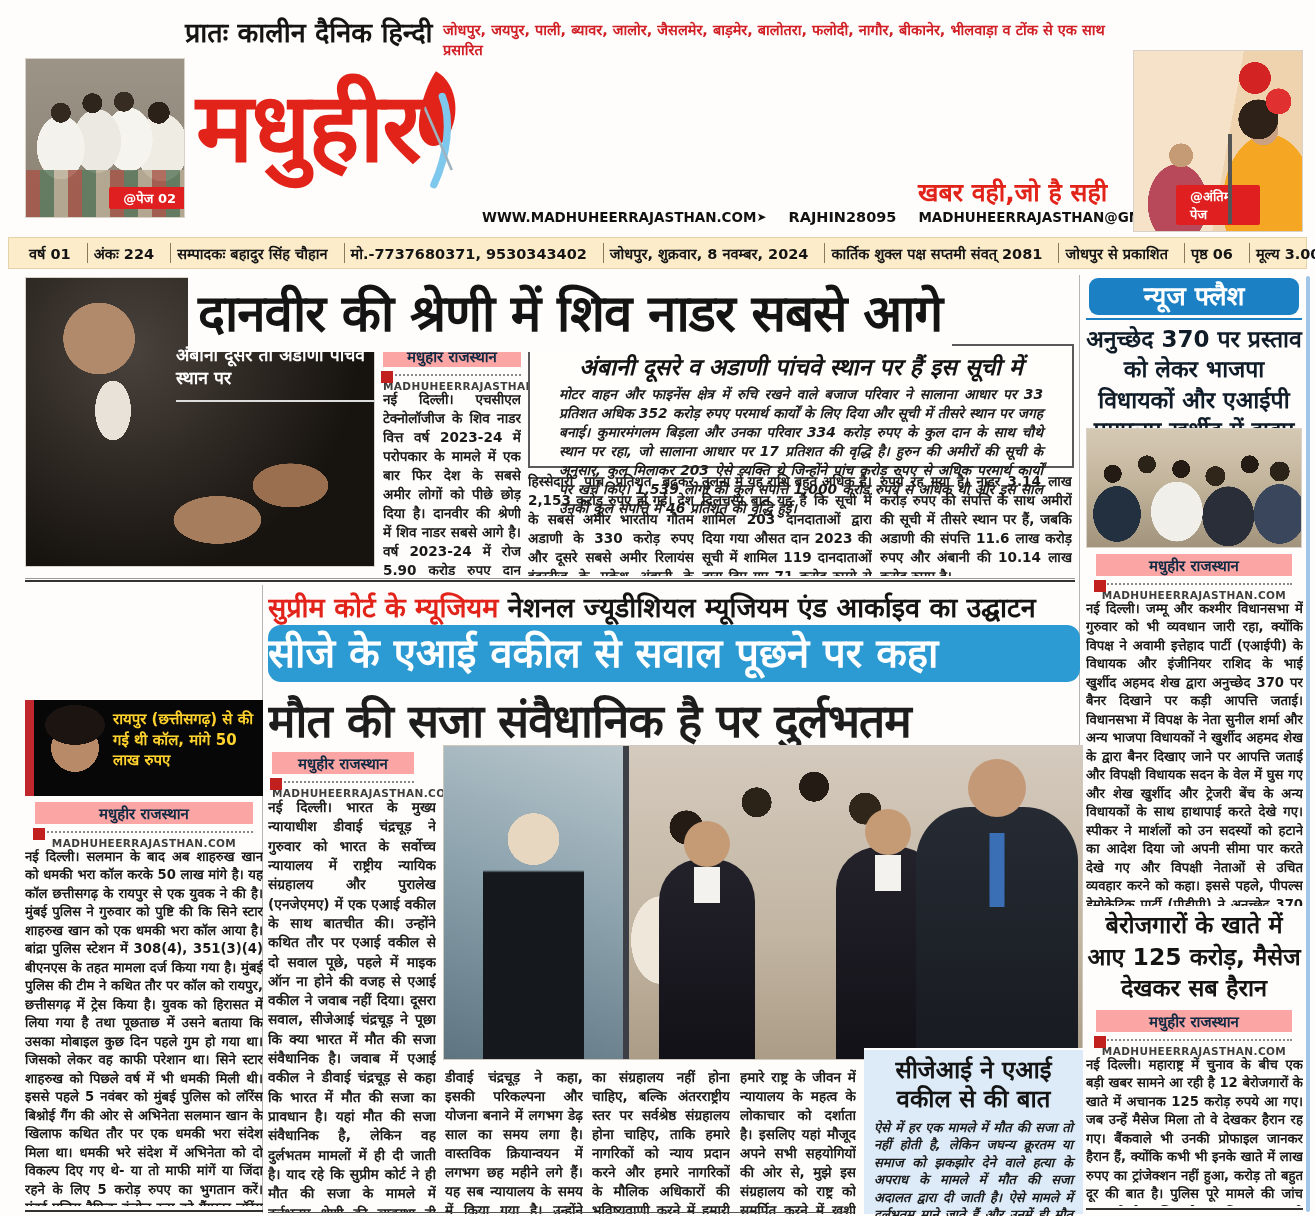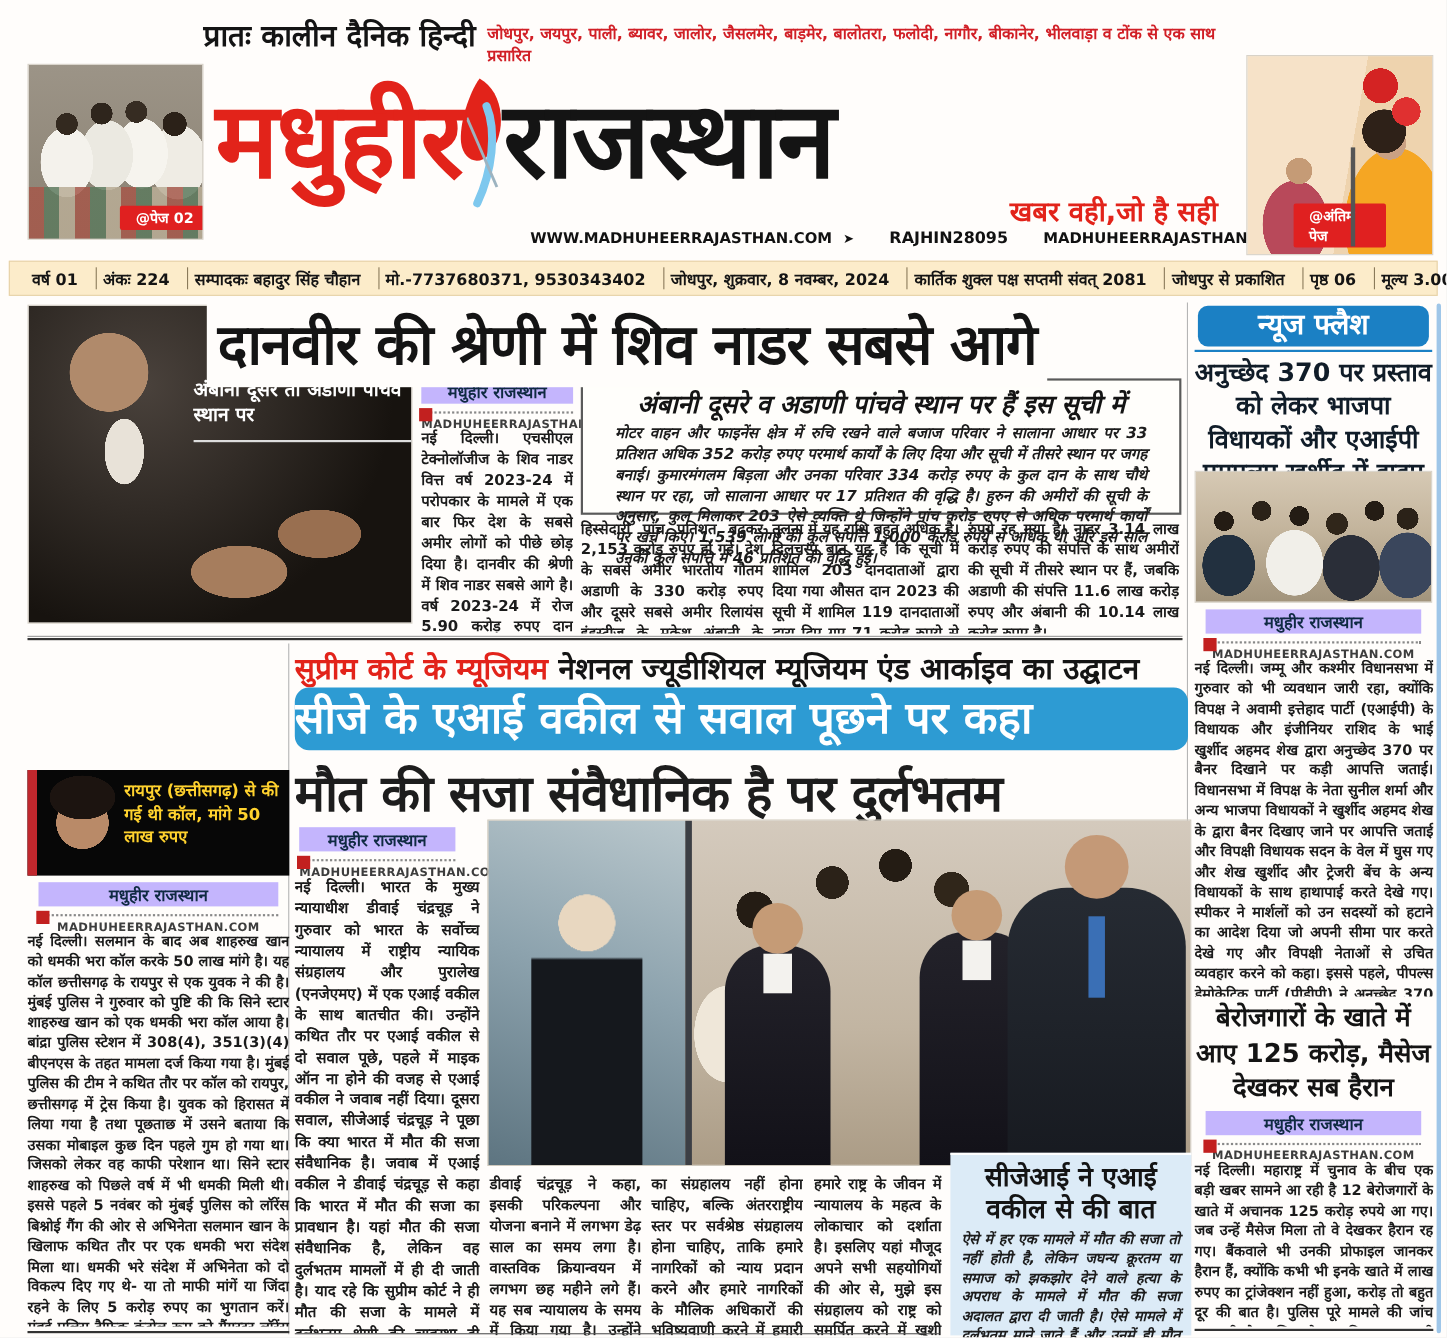--- a/index.html
+++ b/index.html
@@ -109,34 +109,34 @@
   
   #tagtop { left:185px; top:13px; font-size:27px; font-weight:800; color:#141414; }
   #cities { left:443px; top:19px; width:690px; font-size:14.5px; font-weight:700; color:#d11f26; }
   #mast { left:196px; top:44px; width:930px; height:168px; white-space:nowrap; display:flex;
       align-items:center; overflow:visible; }
   .m-red { font-size:96px; font-weight:800; color:#e2231a; letter-spacing:-2px; line-height:1; z-index:1; }
   .m-black { font-size:96px; font-weight:800; color:#141414; letter-spacing:-2px; line-height:1; z-index:1; }
   .m-logo { width:64px; height:126px; margin:0 -10px 0 -16px; z-index:0; }
   #slogan { left:918px; top:174px; font-size:25px; font-weight:800; color:#e2231a; }
   #links { left:482px; top:209px; font-size:13.5px; font-weight:700; color:#111;
-      display:flex; gap:10px; align-items:center; }
+      display:flex; align-items:center; }
   #links .reg { margin:0 22px; font-size:14.5px; }
   .cur { font-size:12px; color:#111; }
 
   
   #ibar { left:8px; top:237px; width:1299px; height:32px; background:#fcecca;
       border:1px solid #e6d2a8; display:flex; align-items:center; justify-content:space-between;
       padding:0 14px; font-size:14.5px; font-weight:700; color:#141414; white-space:nowrap; }
   .ib { padding:0 6px; }
   .ib:not(:last-child) { border-right:1.5px solid #8a7a5a; padding-right:16px; }
 
   
   .src { position:absolute; }
-  .src-bar { background:#c4b5fd; color:#0f2a42; font-weight:800; font-size:15px;
+  .src-bar { background:#fca5a5; color:#0f2a42; font-weight:800; font-size:15px;
       text-align:center; padding:1px 20px; }
   .src-mid { position:relative; border-bottom:2px dotted #888; height:6px; margin:3px 0 4px; }
   .sq { position:absolute; left:-2px; top:1px; width:12px; height:12px; background:#c2201f; }
   .src-site { font-size:10.5px; letter-spacing:.4px; text-align:center; color:#3d3d3d; font-weight:700; }
 
   
   #ld-head { left:188px; top:274px; font-size:51px; font-weight:800; color:#141414;
       background:#fffdfb; padding:2px 10px 6px 10px; white-space:nowrap; z-index:2; letter-spacing:-1px; }
   #src1 { left:383px; top:345px; width:138px; }
   #ld-box { left:528px; top:344px; width:546px; height:124px; border:2px solid #5a5a5a;
@@ -209,21 +209,20 @@
   </div>
   <div class="abs" id="tagtop">प्रातः कालीन दैनिक हिन्दी</div>
   <div class="abs" id="cities">जोधपुर, जयपुर, पाली, ब्यावर, जालोर, जैसलमेर, बाड़मेर, बालोतरा, फलोदी, नागौर, बीकानेर, भीलवाड़ा व टोंक से एक साथ प्रसारित</div>
   <div class="abs" id="mast">
     <span class="m-red">मधुहीर</span>
     <svg class="m-logo" viewBox="0 0 60 120">
       <path d="M30 6 C52 18 54 54 38 72 C29 82 16 77 14 62 C12 46 21 18 30 6 Z" fill="#e2231a"></path>
       <path d="M36 30 C45 52 41 86 28 114" stroke="#7ec8ee" stroke-width="7" fill="none" stroke-linecap="round"></path>
       <path d="M19 40 L45 100" stroke="#9db3c0" stroke-width="2.5"></path>
     </svg>
-    <span class="m-black">राजस्थान</span>
   </div>
   <div class="abs" id="slogan">खबर वही,जो है सही</div>
   <div class="abs" id="links">
     <span>WWW.MADHUHEERRAJASTHAN.COM</span>
     <span class="cur">➤</span>
     <span class="reg">RAJHIN28095</span>
     <span>MADHUHEERRAJASTHAN@GMAIL.COM</span>
     <span class="cur">➤</span>
   </div>
   <div class="ph" id="phtr">

